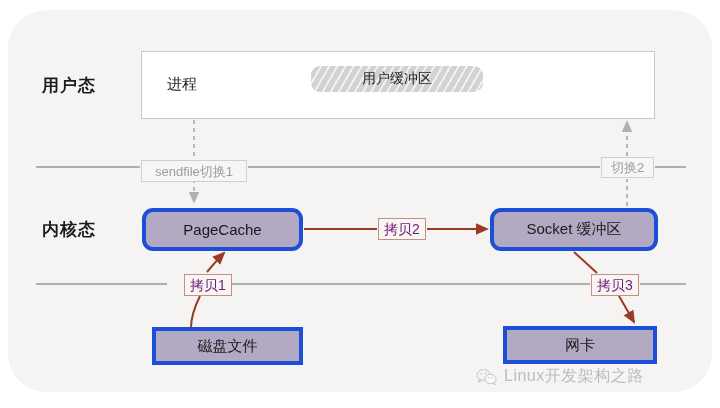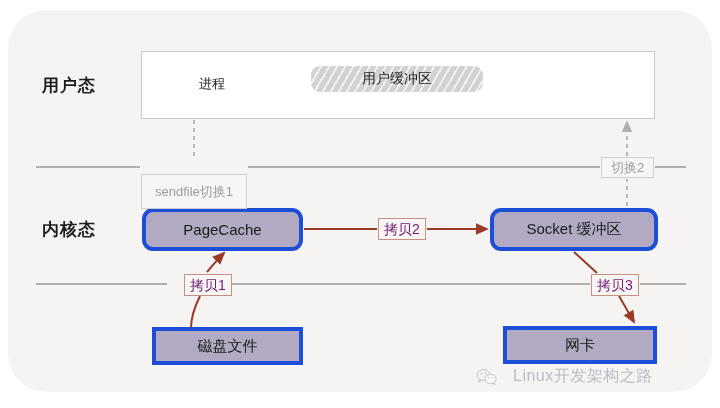--- a/index.html
+++ b/index.html
@@ -54,24 +54,23 @@
     width: 514px;
     height: 68px;
     background: #ffffff;
     border: 1px solid #c9c9c9;
     box-sizing: border-box;
   }
   #proc-label {
     position: absolute;
     left: 167px;
     top: 75px;
-    font-size: 13px;
+    font-size: 15px;
     color: #1f1f1f;
     white-space: nowrap;
-    margin-left: 32px;
   }
   
   #user-buffer {
     position: absolute;
     left: 311px;
     top: 66px;
     width: 172px;
     height: 26px;
     border-radius: 9px;
     background-color: #d2d2d2;
@@ -121,34 +120,34 @@
   .edge-label.gray {
     border: 1px solid #cfcfcf;
     color: #9d9d9d;
     font-size: 13px;
   }
   .edge-label.red {
     border: 1px solid #c68f82;
     color: #701a75;
     font-size: 14px;
   }
-  #lbl-sendfile { left: 141px; top: 174px; width: 106px; height: 35px; }
+  #lbl-sendfile { left: 141px; top: 160px; width: 106px; height: 22px; }
   #lbl-switch2  { left: 601px; top: 157px; width: 53px;  height: 21px; }
   #lbl-copy1    { left: 168px; top: 274px; width: 48px;  height: 22px; margin-left: 16px; }
   #lbl-copy2    { left: 378px; top: 218px; width: 48px;  height: 22px; }
   #lbl-copy3    { left: 591px; top: 274px; width: 48px;  height: 22px; }
 
   
   #watermark {
     position: absolute;
     left: 476px;
     top: 366px;
     display: flex;
     align-items: center;
-    gap: 15px;
+    gap: 6px;
     opacity: 0.55;
   }
   #watermark .wm-text {
     font-size: 16px;
     color: #8f8da0;
     letter-spacing: 0.5px;
     white-space: nowrap;
   }
   #wechat-icon { display: block; }
 </style>

